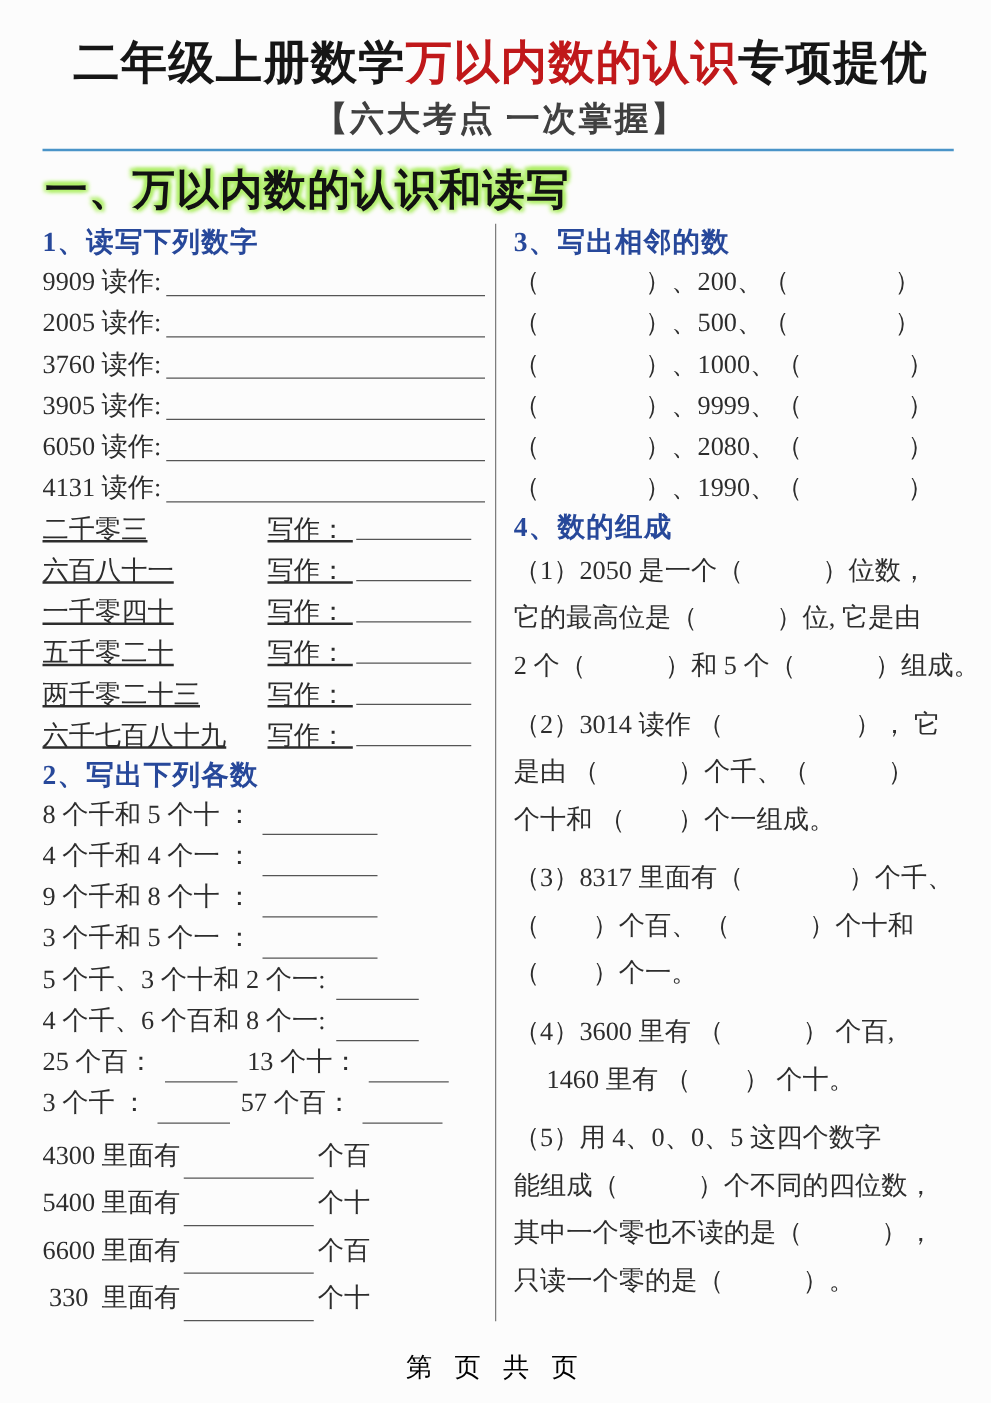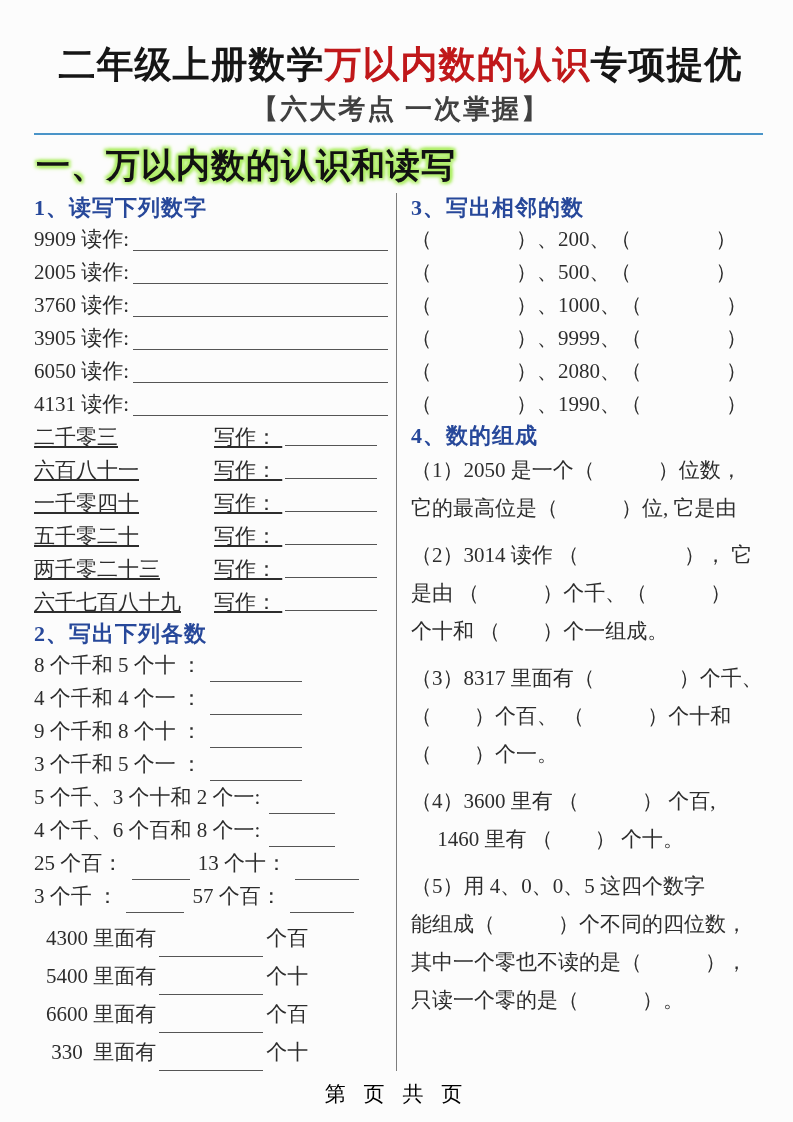--- a/index.html
+++ b/index.html
@@ -4,21 +4,21 @@
 <style>
   html,body{margin:0;padding:0;}
   body{
     width:793px;height:1122px;
     background:#fcfcfc;
     font-family:"Liberation Serif","DejaVu Serif",serif;
     color:#2d2d2d;
     overflow:hidden;
     position:relative;
   }
-  .page{padding:44px 26px 0 34px;box-sizing:border-box;}
+  .page{padding:30px 26px 0 34px;box-sizing:border-box;}
   
   .title{
     text-align:center;
     font-size:37px;
     font-weight:bold;
     letter-spacing:1px;
     line-height:1.15;
     color:#161616;
     white-space:nowrap;
   }
@@ -63,21 +63,21 @@
     font-size:21px;
     line-height:33px;
     white-space:pre;
   }
   .row .t{white-space:pre;}
   .fill{flex:1;border-bottom:1.5px solid #555;margin:0 2px 5px 4px;}
   .blank{display:inline-block;border-bottom:1.5px solid #555;height:24px;margin:0 3px;}
   .wrow{display:flex;align-items:flex-start;font-size:21px;line-height:33px;text-decoration:underline;}
   .wname{width:180px;white-space:pre;}
   .wlabel{white-space:pre;}
-  .contains .row{line-height:38px;margin-left:12px;}
+  .contains .row{line-height:38px;}
   .contains{margin-top:6px;}
   
   .prow{font-size:21px;line-height:33px;white-space:pre;}
   .para{font-size:21px;line-height:38px;margin-bottom:9px;white-space:pre;}
   .para div{white-space:pre;}
   
   .footer{
     position:absolute;
     bottom:14px;left:0;right:0;
     text-align:center;
@@ -170,21 +170,21 @@
       <div id="s3-rows">
           <div class="prow">（　　　　）、200、（　　　　）</div>
           <div class="prow">（　　　　）、500、（　　　　）</div>
           <div class="prow">（　　　　）、1000、（　　　　）</div>
           <div class="prow">（　　　　）、9999、（　　　　）</div>
           <div class="prow">（　　　　）、2080、（　　　　）</div>
           <div class="prow">（　　　　）、1990、（　　　　）</div>
         </div>
       <div class="sec-heading">4、数的组成</div>
       <div id="s4-items">
-          <div class="para"><div>（1）2050 是一个（　　　）位数，</div><div>它的最高位是（　　　）位, 它是由</div></div>
+          <div class="para"><div>（1）2050 是一个（　　　）位数，</div><div>它的最高位是（　　　）位, 它是由</div><div>2 个（　　　）和 5 个（　　　）组成。</div></div>
           <div class="para"><div>（2）3014 读作 （　　　　　）， 它</div><div>是由 （　　　）个千、（　　　）</div><div>个十和 （　　）个一组成。</div></div>
           <div class="para"><div>（3）8317 里面有（　　　　）个千、</div><div>（　　）个百、 （　　　）个十和</div><div>（　　）个一。</div></div>
           <div class="para"><div>（4）3600 里有 （　　　） 个百,</div><div>　 1460 里有 （　　） 个十。</div></div>
           <div class="para"><div>（5）用 4、0、0、5 这四个数字</div><div>能组成（　　　）个不同的四位数，</div><div>其中一个零也不读的是（　　　），</div><div>只读一个零的是（　　　）。</div></div>
         </div>
     </div>
 
   </div>
 </div>
 

